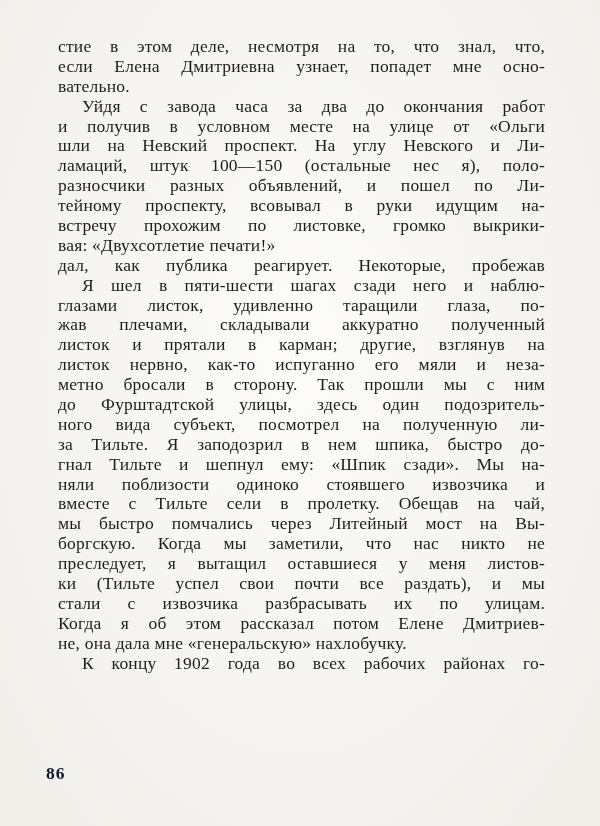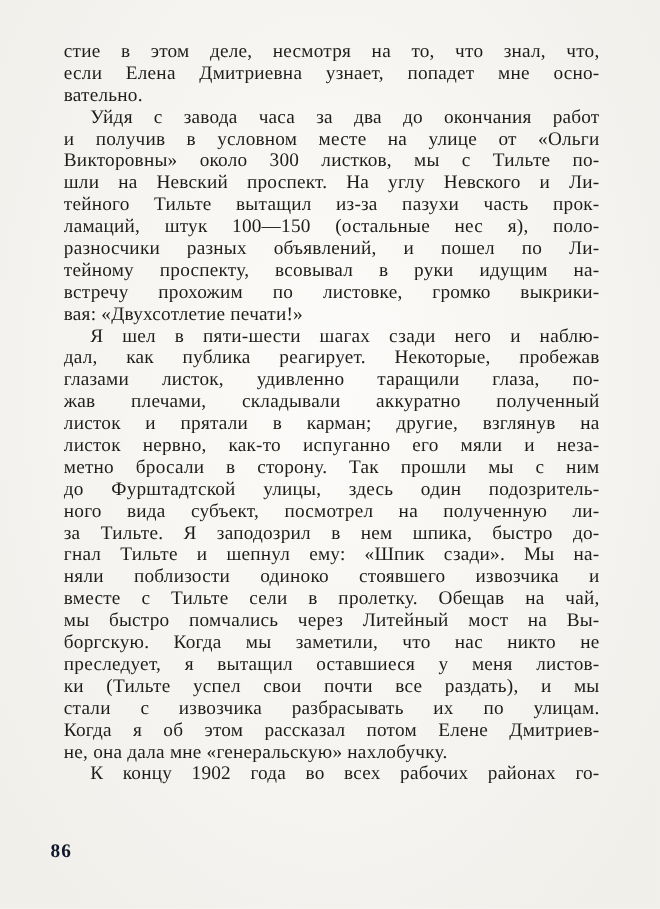--- a/index.html
+++ b/index.html
@@ -54,30 +54,28 @@
 </head>
 <body>
 
 <div>
   <div class="text-block" id="text-block">
       <div class="line">стие в этом деле, несмотря на то, что знал, что,</div>
       <div class="line">если Елена Дмитриевна узнает, попадет мне осно-</div>
       <div class="line flush">вательно.</div>
       <div class="line indent">Уйдя с завода часа за два до окончания работ</div>
       <div class="line">и получив в условном месте на улице от «Ольги</div>
-      <div class="line">Викторовны» около 300 листков, мы с Тильте по-</div>
       <div class="line">шли на Невский проспект. На углу Невского и Ли-</div>
-      <div class="line">тейного Тильте вытащил из-за пазухи часть прок-</div>
       <div class="line">ламаций, штук 100—150 (остальные нес я), поло-</div>
       <div class="line">разносчики разных объявлений, и пошел по Ли-</div>
       <div class="line">тейному проспекту, всовывал в руки идущим на-</div>
       <div class="line">встречу прохожим по листовке, громко выкрики-</div>
       <div class="line flush">вая: «Двухсотлетие печати!»</div>
+      <div class="line">дал, как публика реагирует. Некоторые, пробежав</div>
       <div class="line indent">Я шел в пяти-шести шагах сзади него и наблю-</div>
-      <div class="line">дал, как публика реагирует. Некоторые, пробежав</div>
       <div class="line">глазами листок, удивленно таращили глаза, по-</div>
       <div class="line">жав плечами, складывали аккуратно полученный</div>
       <div class="line">листок и прятали в карман; другие, взглянув на</div>
       <div class="line">листок нервно, как-то испуганно его мяли и неза-</div>
       <div class="line">метно бросали в сторону. Так прошли мы с ним</div>
       <div class="line">до Фурштадтской улицы, здесь один подозритель-</div>
       <div class="line">ного вида субъект, посмотрел на полученную ли-</div>
       <div class="line">за Тильте. Я заподозрил в нем шпика, быстро до-</div>
       <div class="line">гнал Тильте и шепнул ему: «Шпик сзади». Мы на-</div>
       <div class="line">няли поблизости одиноко стоявшего извозчика и</div>

